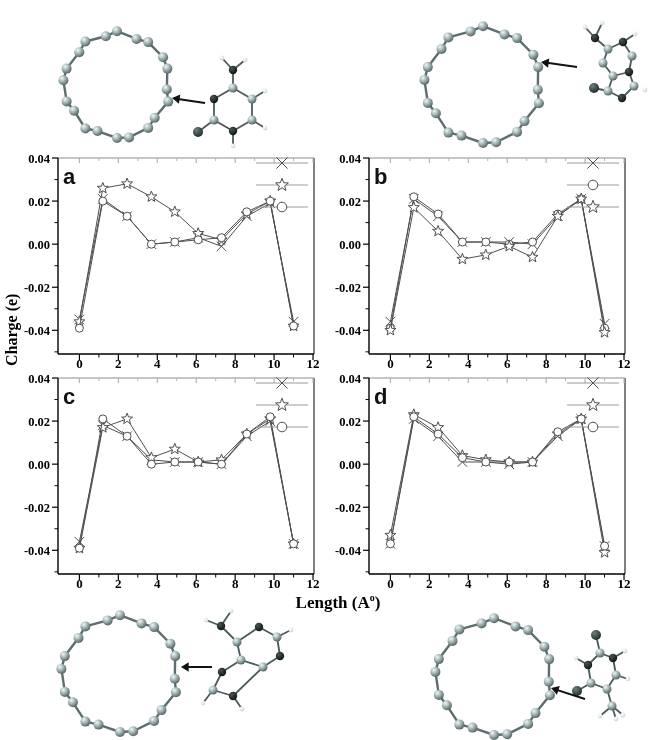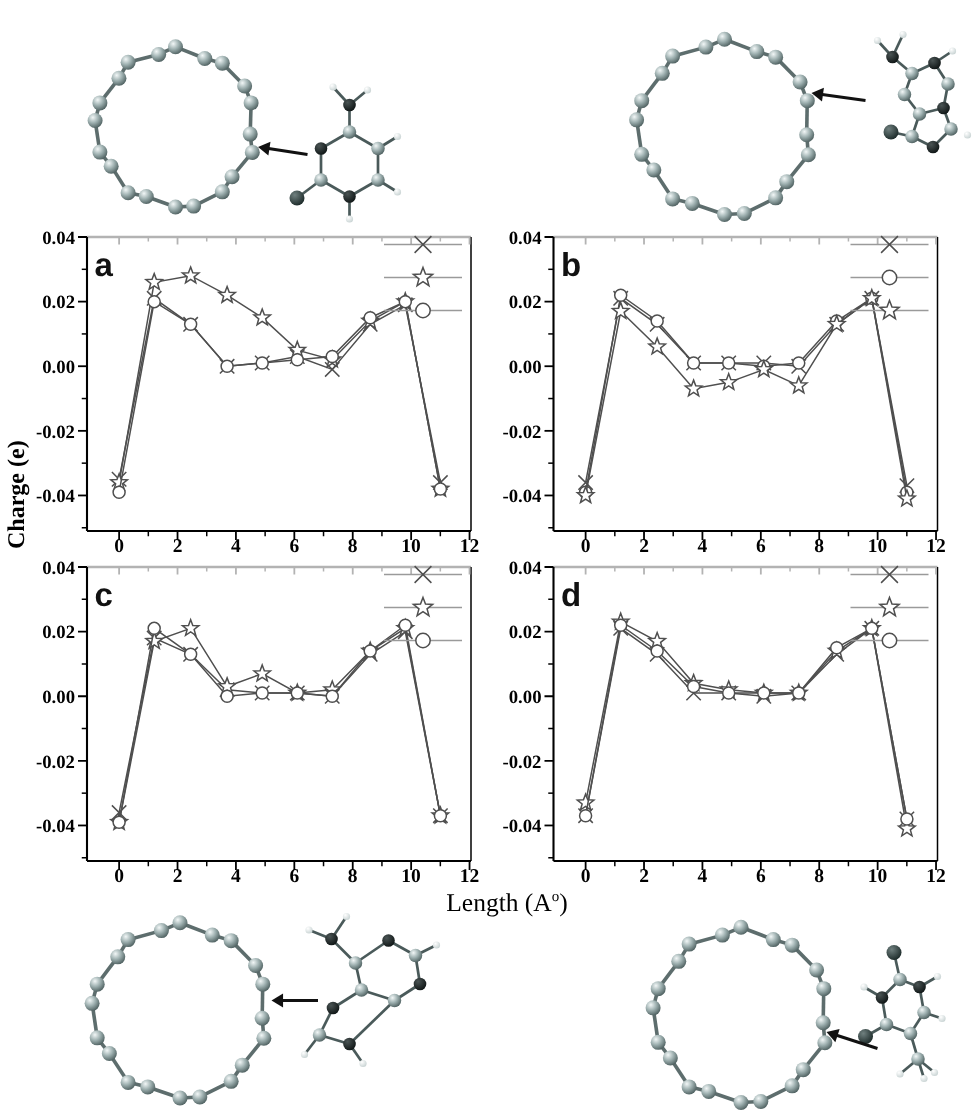--- a/index.html
+++ b/index.html
@@ -12,21 +12,21 @@
   #mol-br{left:319px;top:595px;}
   .chart{position:absolute;width:325px;height:222px;}
   #ch0{left:0;top:148px;}
   #ch1{left:311px;top:148px;}
   #ch2{left:0;top:368px;}
   #ch3{left:311px;top:368px;}
   .ylabel-anchor{position:absolute;left:12px;top:366px;width:0;height:0;}
   .ylabel-anchor span{display:block;white-space:nowrap;transform:translate(-50%,-50%) rotate(-90deg);
       font-weight:bold;font-size:16px;color:#000;}
   .xlabel{position:absolute;left:338px;top:592px;transform:translateX(-50%);
-      font-weight:normal;font-size:17px;color:#000;white-space:nowrap;}
+      font-weight:bold;font-size:17px;color:#000;white-space:nowrap;}
   .xlabel sup{font-size:10px;}
 </style>
 </head>
 <body>
 
 <div class="page">
 
   <svg width="0" height="0" style="position:absolute" aria-hidden="true">
     <defs>
       <radialGradient id="gC" cx="35%" cy="30%" r="80%">

